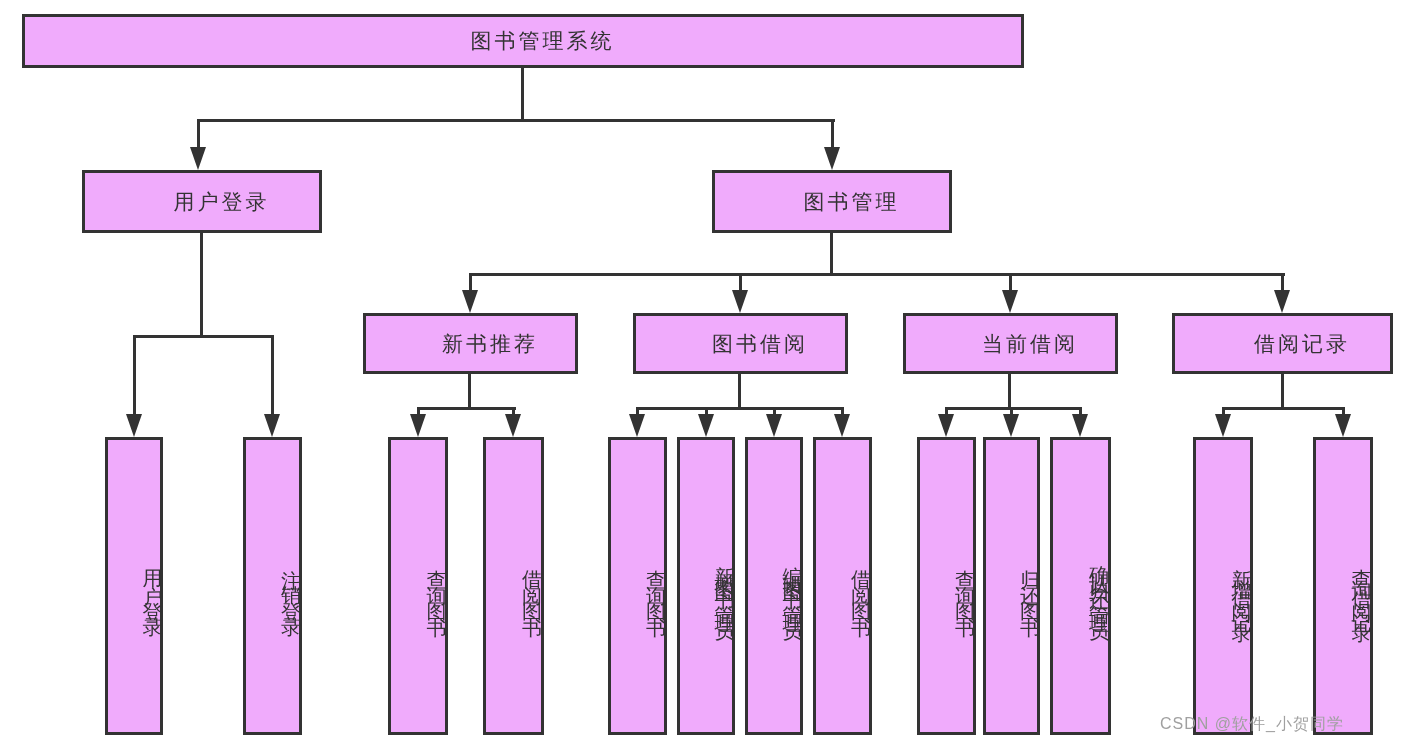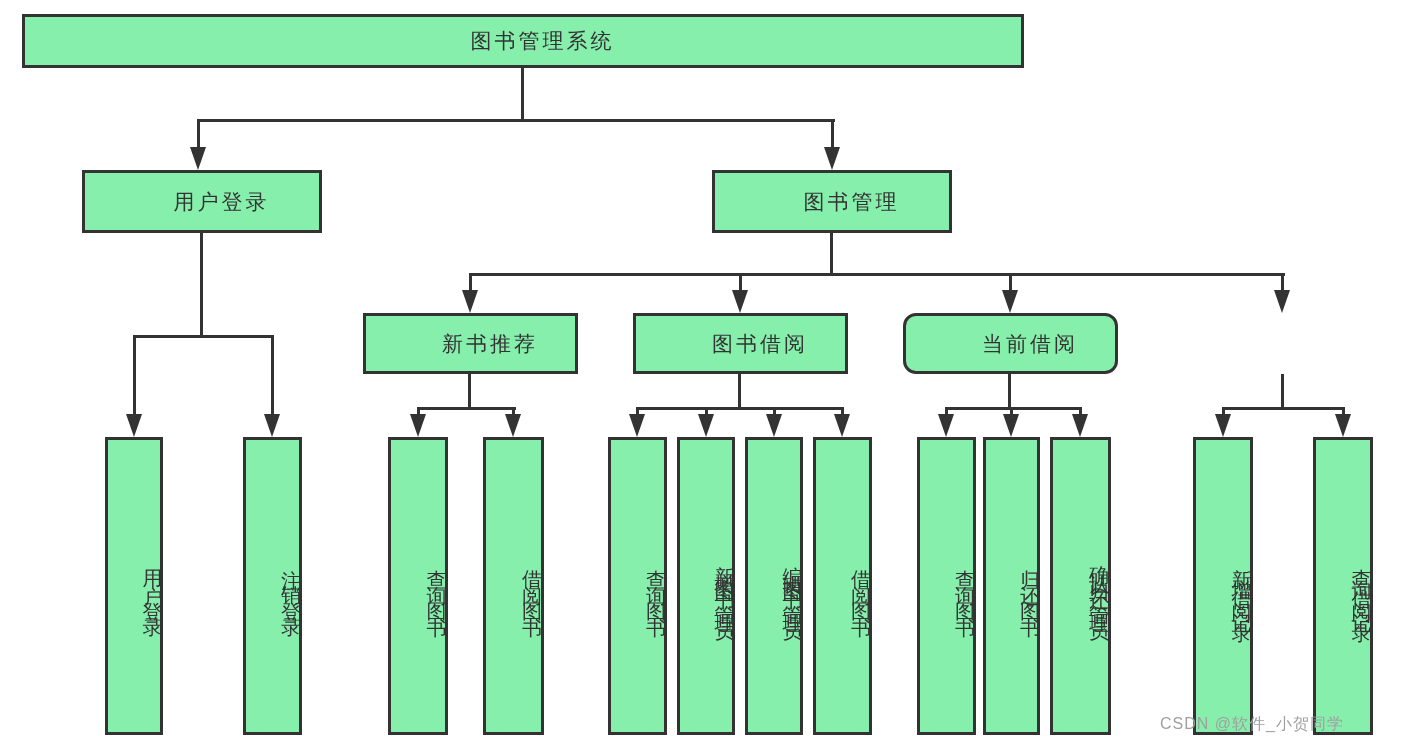--- a/index.html
+++ b/index.html
@@ -8,21 +8,21 @@
     width: 1405px;
     height: 747px;
     background: #ffffff;
     font-family: "Liberation Sans", "DejaVu Sans", sans-serif;
     overflow: hidden;
   }
   .box {
     position: absolute;
     box-sizing: border-box;
     border: 3px solid #333333;
-    background: #86efac;
+    background: #f0abfc;
     display: flex;
     align-items: center;
     justify-content: center;
     color: #333333;
     font-size: 21px;
     letter-spacing: 3px;
     padding-left: 39px;
   }
   .vbox span {
     writing-mode: vertical-rl;
@@ -93,22 +93,25 @@
   <div class="arrow" style="left:1002px; top:290px;"></div>
   <div class="vline" style="left:1281px; top:273px; height:20px;"></div>
   <div class="arrow" style="left:1274px; top:290px;"></div>
 
   <div class="box" style="left:633px; top:313px; width:215px; height:61px;">
     <span>图书借阅</span>
   </div>
   <div class="box" style="left:363px; top:313px; width:215px; height:61px;">
     <span>新书推荐</span>
   </div>
-  <div class="box" style="left:903px; top:313px; width:215px; height:61px;border-radius:13px;">
+  <div class="box" style="left:903px; top:313px; width:215px; height:61px;">
     <span>当前借阅</span>
+  </div>
+  <div class="box" style="left:1172px; top:313px; width:221px; height:61px;">
+    <span>借阅记录</span>
   </div>
 
   <div class="vline" style="left:468px; top:374px; height:36px;"></div>
   <div class="hline" style="left:417px; top:407px; width:99px;"></div>
   <div class="vline" style="left:417px; top:407px; height:10px;"></div>
   <div class="arrow" style="left:410px; top:414px;"></div>
   <div class="vline" style="left:512px; top:407px; height:10px;"></div>
   <div class="arrow" style="left:505px; top:414px;"></div>
 
   <div class="vline" style="left:738px; top:374px; height:36px;"></div>

